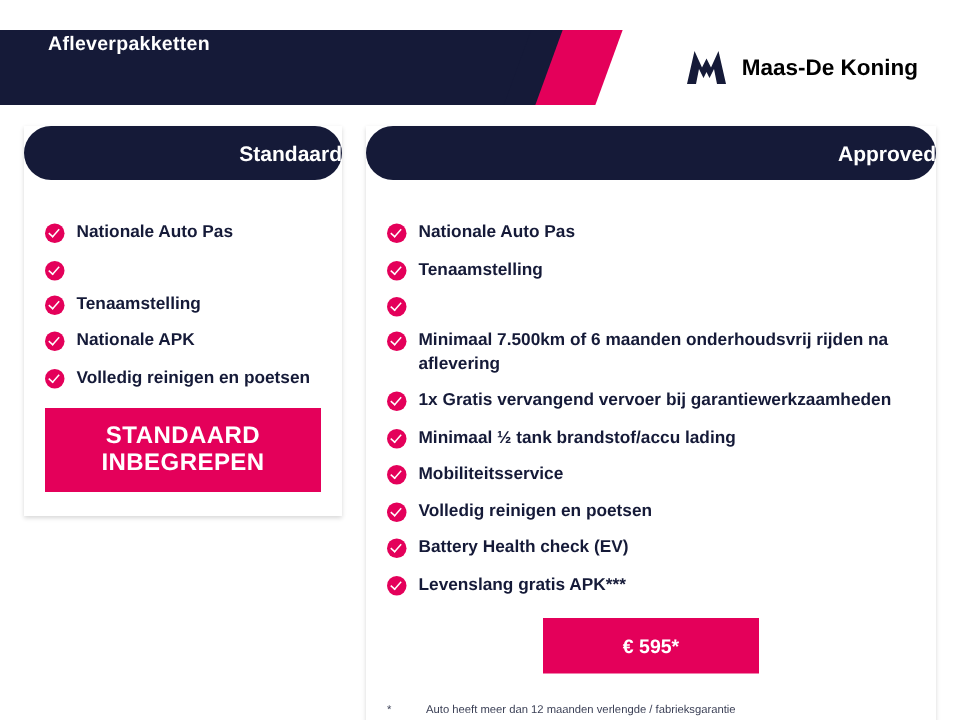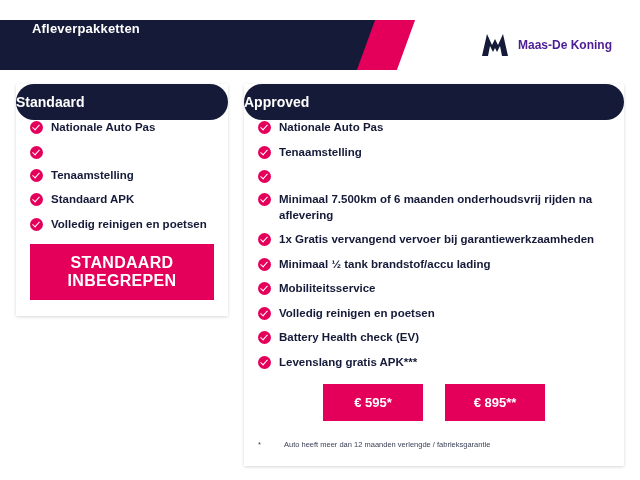--- a/index.html
+++ b/index.html
@@ -71,22 +71,22 @@
     display: flex;
     align-items: center;
     gap: 10px;
   }
   .brand-mark {
     width: 26px;
     height: 22px;
     display: block;
   }
   .brand-name {
-    color: #4c1d95;
-    font-size: 12px;
+    color: #000000;
+    font-size: 15px;
     font-weight: bold;
     white-space: nowrap;
   }
   
   .cards {
     position: absolute;
     left: 0;
     top: 84px;
     width: 640px;
     display: flex;
@@ -97,28 +97,28 @@
   }
   .card {
     background: #ffffff;
     box-shadow: 0 1px 3px rgba(0,0,0,0.16);
   }
   .card-standard { width: 212px; }
   .card-approved { width: 380px; }
   .card-head {
     background: #151a38;
     color: #ffffff;
-    text-align: left;
+    text-align: right;
     font-size: 14px;
     font-weight: bold;
     padding: 10px 0;
     border-radius: 18px;
   }
   .card-body {
-    padding: 0 14px 16px 14px;
+    padding: 28px 14px 16px 14px;
   }
   ul.features {
     list-style: none;
     margin: 0;
     padding: 0;
   }
   ul.features li {
     display: flex;
     align-items: flex-start;
     gap: 8px;
@@ -170,21 +170,21 @@
     margin-top: 14px;
   }
   .price-btn {
     background: #e4005a;
     color: #ffffff;
     border: none;
     font-family: "Liberation Sans", sans-serif;
     font-size: 13px;
     font-weight: bold;
     padding: 11px 0;
-    width: 100px;
+    width: 144px;
     text-align: center;
     cursor: pointer;
   }
   .footnotes {
     margin-top: 16px;
     padding-top: 2px;
   }
   .footnote {
     display: flex;
     gap: 8px;
@@ -227,21 +227,21 @@
           </li>
           <li>
             <span class="check"></span>
           </li>
           <li>
             <span class="check"></span>
             <span>Tenaamstelling</span>
           </li>
           <li>
             <span class="check"></span>
-            <span>Standaard APK</span>
+            <span>Nationale APK</span>
           </li>
           <li>
             <span class="check"></span>
             <span>Volledig reinigen en poetsen</span>
           </li>
         </ul>
         <button class="btn-included">STANDAARD INBEGREPEN</button>
       </div>
     </div>
 
@@ -285,21 +285,20 @@
             <span>Battery Health check (EV)</span>
           </li>
           <li>
             <span class="check"></span>
             <span>Levenslang gratis APK***</span>
           </li>
         </ul>
 
         <div class="price-row">
           <button class="price-btn">€ 595*</button>
-          <button class="price-btn">€ 895**</button>
         </div>
 
         <div class="footnotes">
           <div class="footnote">
             <span class="fn-mark">*</span>
             <span>Auto heeft meer dan 12 maanden verlengde / fabrieksgarantie</span>
           </div>
 
         </div>
       </div>

